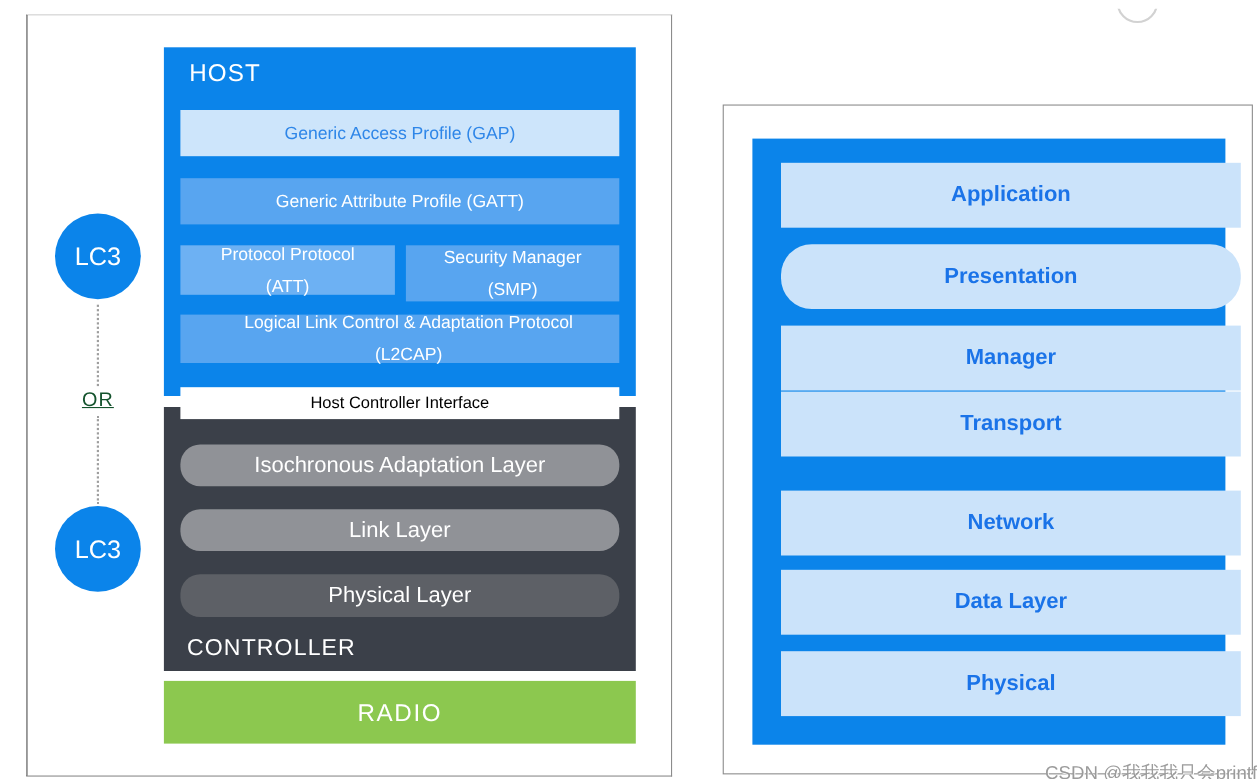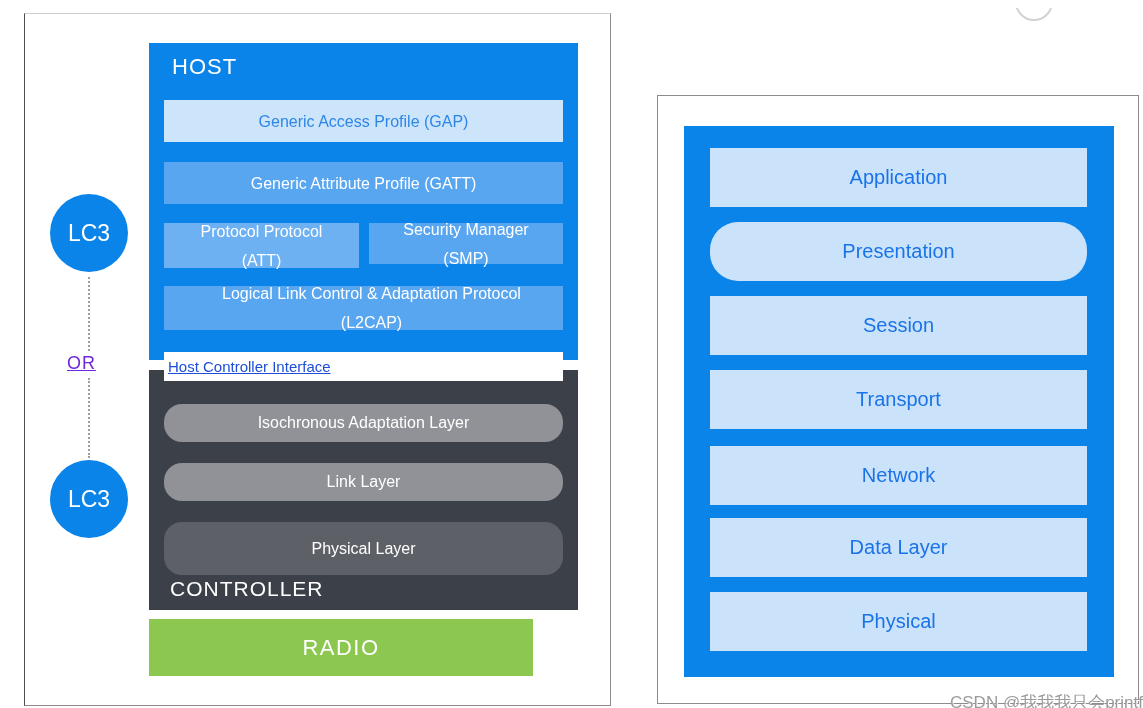--- a/index.html
+++ b/index.html
@@ -27,84 +27,83 @@
     color: #ffffff; font-size: 22px; font-weight: 500; letter-spacing: 1px;
   }
   .inner-box {
     left: 152px; width: 399px;
     display: flex; flex-direction: column; align-items: center; justify-content: center;
     text-align: center; font-size: 16px; line-height: 21px; color: #ffffff;
   }
   #gap-box   { top: 88px;  height: 42px; background: #cde5fb; color: #2e86e8; }
   #gatt-box  { top: 150px; height: 42px; background: #58a5f0; }
   #att-box   { top: 211px; height: 45px; width: 195px; background: #6db1f3; }
-  #smp-box   { top: 211px; height: 41px; width: 194px; left: 357px; background: #58a5f0; }
+  #smp-box   { top: 211px; height: 51px; width: 194px; left: 357px; background: #58a5f0; }
   #l2cap-box { top: 274px; height: 44px; background: #58a5f0; padding-left: 16px; }
   #hci-box {
     left: 152px; top: 340px; width: 399px; height: 29px;
-    background: #ffffff; color: #1d4ed8; font-size: 15px;
-    display: flex; align-items: center; justify-content: flex-start;
+    background: #ffffff; color: #000000; font-size: 15px;
+    display: flex; align-items: center; justify-content: center;
     z-index: 3;
-    text-decoration: underline;
   }
   #controller-box {
     left: 137px; top: 358px; width: 429px; height: 240px;
     background: #3b4049;
   }
   .ctrl-layer {
     left: 152px; width: 399px; height: 38px;
     display: flex; align-items: center; justify-content: center;
-    color: #ffffff; font-size: 16px; background: #909297; border-radius: 18px;
+    color: #ffffff; font-size: 20px; background: #909297; border-radius: 18px;
   }
   #iso-layer  { top: 392px; }
   #link-layer { top: 451px; }
-  #phy-layer  { top: 510px; height: 53px; background: #5d6066; }
+  #phy-layer  { top: 510px; height: 39px; background: #5d6066; }
   #controller-title {
     left: 158px; top: 565px;
     color: #ffffff; font-size: 21px; font-weight: 500; letter-spacing: 1px;
   }
   #radio-box {
-    left: 137px; top: 607px; width: 384px; height: 57px;
+    left: 137px; top: 607px; width: 429px; height: 57px;
     background: #8cc84f; color: #ffffff; font-size: 22px; letter-spacing: 1.5px;
     display: flex; align-items: center; justify-content: center; font-weight: 500;
   }
 
   
   .lc3-circle {
     width: 78px; height: 78px; border-radius: 50%;
     background: #0b84ea; color: #ffffff;
     display: flex; align-items: center; justify-content: center;
     font-size: 23px; font-weight: 500;
     left: 38px; z-index: 2;
   }
   #lc3-top    { top: 182px; }
   #lc3-bottom { top: 448px; }
   .dotted-line { left: 76px; width: 0; border-left: 2px dotted #9e9e9e; }
   #dots-1 { top: 265px; height: 74px; }
   #dots-2 { top: 366px; height: 80px; }
   #or-label {
-    left: 55px; top: 341px; width: 44px; 
-    color: #6d28d9; font-size: 18px; letter-spacing: 1px; background: #ffffff; text-decoration: underline;
+    left: 55px; top: 341px; width: 44px; text-align: center;
+    color: #14532d; font-size: 18px; letter-spacing: 1px; background: #ffffff; text-decoration: underline;
   }
 
   
   #osi-container {
     left: 672px; top: 114px; width: 430px; height: 551px;
     background: #0b84ea;
   }
   .osi-row {
-    left: 698px; width: 377px; height: 59px;
+    left: 698px; width: 418px; height: 59px;
     background: #cbe3fa; color: #1a73e8;
     display: flex; align-items: center; justify-content: center;
-    font-size: 20px; font-weight: 400;
+    font-size: 20px; font-weight: 700;
   }
   #osi-row-0 { top: 136px; }
   #osi-row-1 { top: 210px; border-radius: 28px; }
   #osi-row-2 { top: 284px; }
-  #osi-row-3 { top: 358px; }
+  #osi-row-3 { top: 344px; }
   #osi-row-4 { top: 434px; }
   #osi-row-5 { top: 506px; }
   #osi-row-6 { top: 580px; }
 
   
   #partial-circle {
     left: 1003px; top: -29px; width: 38px; height: 38px;
     border: 2px solid #d2d2d2; border-radius: 50%; background: #ffffff;
   }
   #watermark {
@@ -176,21 +175,21 @@
 <div class="abs panel" id="right-panel"></div>
 <div class="abs" id="osi-container"></div>
 
 <div class="abs osi-row" id="osi-row-0">
   <span>Application</span>
 </div>
 <div class="abs osi-row" id="osi-row-1">
   <span>Presentation</span>
 </div>
 <div class="abs osi-row" id="osi-row-2">
-  <span>Session</span>
+  <span>Manager</span>
 </div>
 <div class="abs osi-row" id="osi-row-3">
   <span>Transport</span>
 </div>
 <div class="abs osi-row" id="osi-row-4">
   <span>Network</span>
 </div>
 <div class="abs osi-row" id="osi-row-5">
   <span>Data Layer</span>
 </div>

